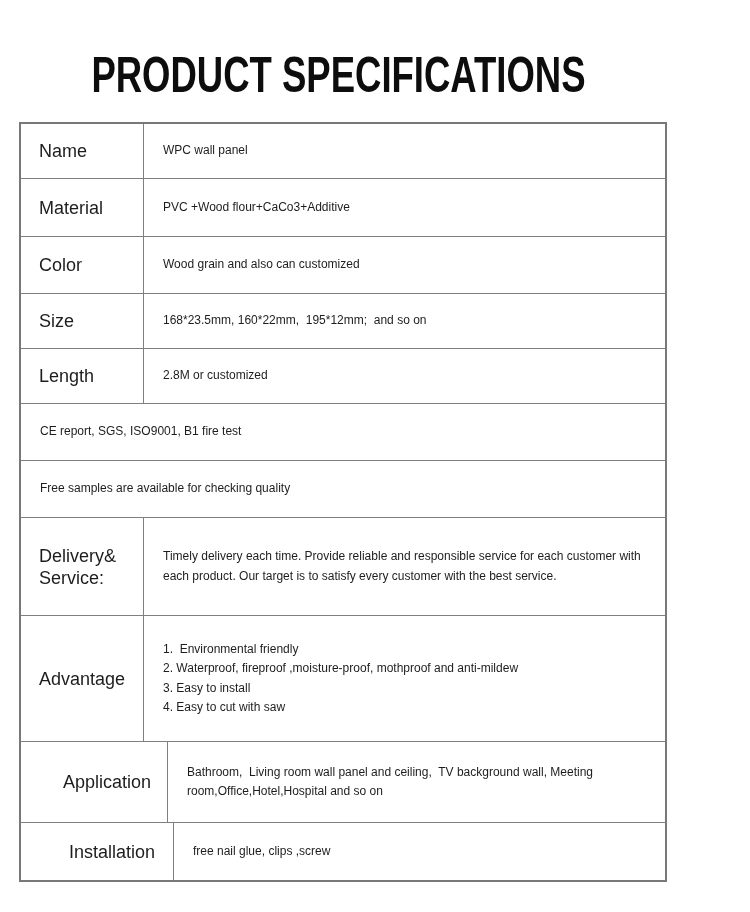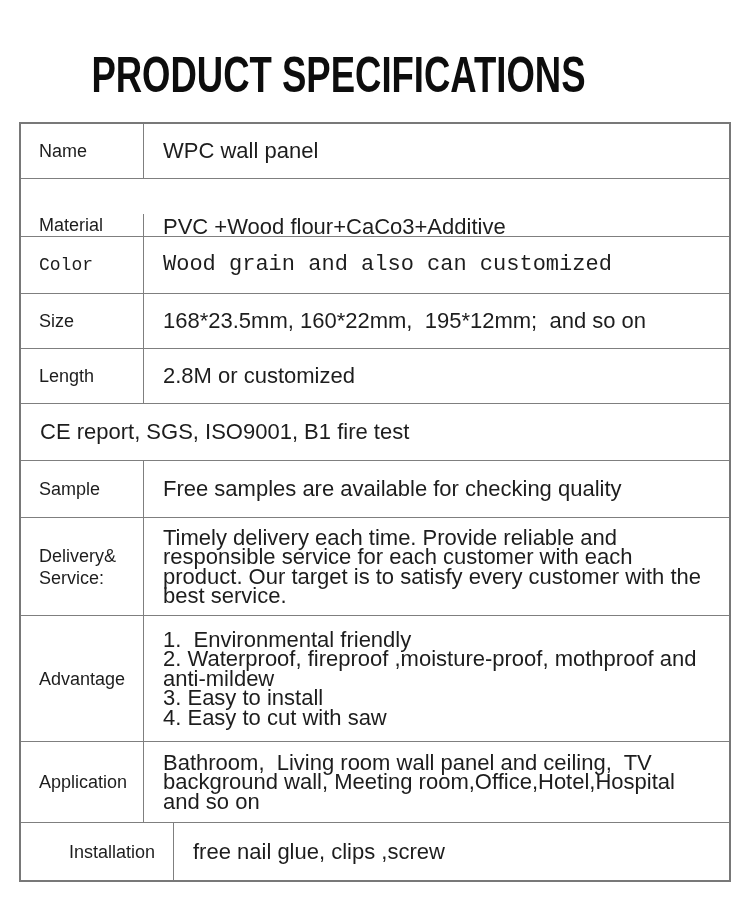--- a/index.html
+++ b/index.html
@@ -25,21 +25,21 @@
     font-weight: 700;
     color: #0d0d0d;
     transform: scaleX(0.73);
     transform-origin: center;
     white-space: nowrap;
     letter-spacing: 0;
   }
   .spec-table {
     box-sizing: border-box;
     margin: 18px 0 0 19px;
-    width: 712px;
+    width: 648px;
     border: 2px solid #787878;
     background: #ffffff;
   }
   .row {
     display: flex;
     align-items: stretch;
   }
   .row + .row {
     border-top: 1px solid #7f7f7f;
   }
@@ -55,33 +55,33 @@
     padding-left: 18px;
     padding-right: 6px;
     font-size: 18px;
     line-height: 22px;
     border-right: 1px solid #7f7f7f;
   }
   .value {
     flex: 1;
     padding-left: 19px;
     padding-right: 14px;
-    font-size: 22px;
+    font-size: 12px;
     line-height: 19.5px;
   }
   .r0  { min-height: 54px; }
-  .r1  { min-height: 57px; align-items: flex-end; }
-  .r2  { min-height: 56px; font-family: Liberation Mono, monospace; }
+  .r1  { min-height: 57px; }
+  .r2  { min-height: 56px; }
   .r3  { min-height: 54px; }
   .r4  { min-height: 54px; }
   .r5  { min-height: 56px; }
   .r6  { min-height: 56px; }
   .r7  { min-height: 97px; }
   .r8  { min-height: 125px; }
-  .r9  { min-height: 80px; }
+  .r9  { min-height: 80px; padding-left: 24px; }
   .r10 { min-height: 57px; padding-left: 30px; }
 </style>
 </head>
 <body>
 
 <div class="title-wrap">
   <div class="page-title">PRODUCT SPECIFICATIONS</div>
 </div>
 
 <div class="spec-table">
@@ -102,21 +102,20 @@
     <div class="cell value">168*23.5mm, 160*22mm,  195*12mm;  and so on</div>
   </div>
   <div class="row r4">
     <div class="cell label">Length</div>
     <div class="cell value">2.8M or customized</div>
   </div>
   <div class="row r5">
     <div class="cell value">CE report, SGS, ISO9001, B1 fire test</div>
   </div>
   <div class="row r6">
-    <div class="cell label">Sample</div>
     <div class="cell value">Free samples are available for checking quality</div>
   </div>
   <div class="row r7">
     <div class="cell label">Delivery&amp;
 Service:</div>
     <div class="cell value">Timely delivery each time. Provide reliable and responsible service for each customer with each product. Our target is to satisfy every customer with the best service.</div>
   </div>
   <div class="row r8">
     <div class="cell label">Advantage</div>
     <div class="cell value">1.  Environmental friendly

